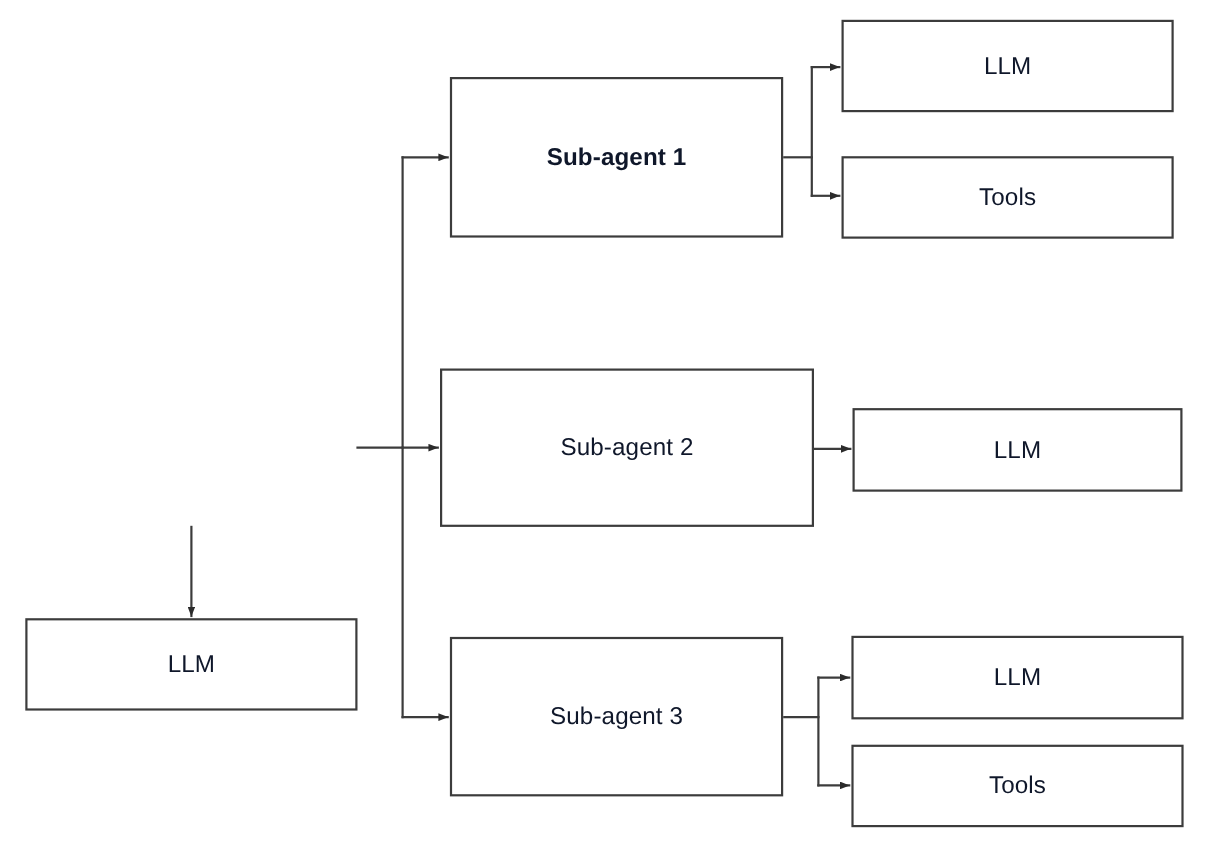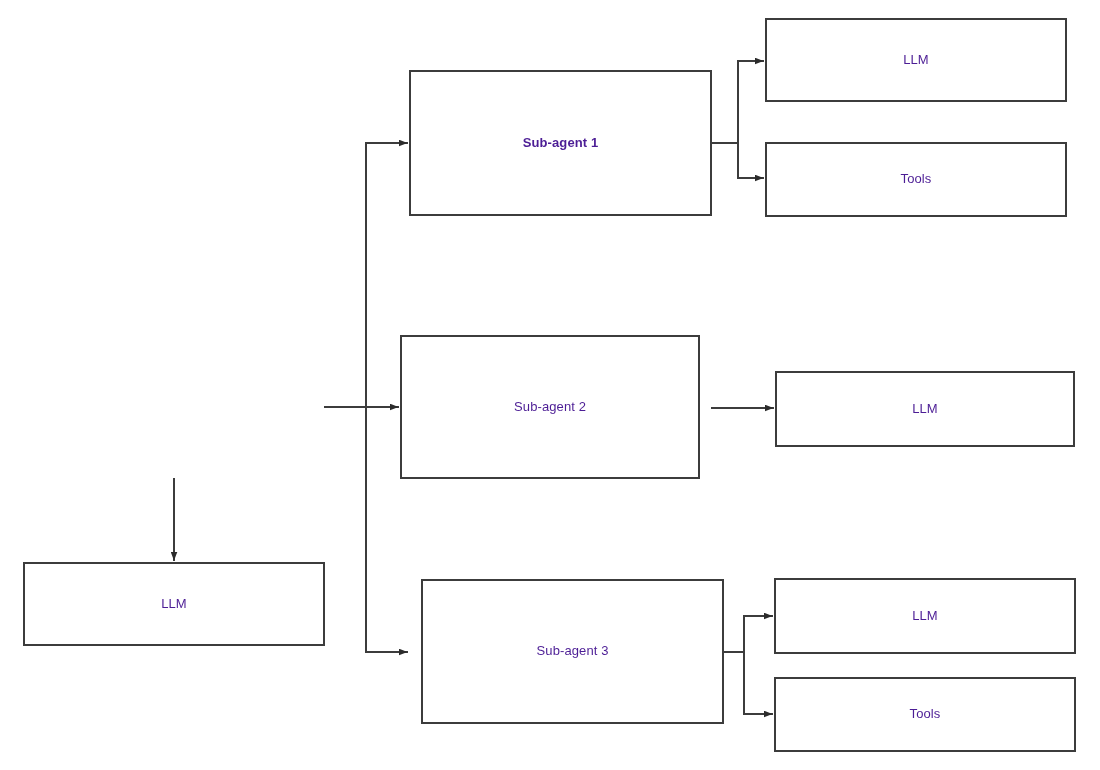--- a/index.html
+++ b/index.html
@@ -28,22 +28,22 @@
     position: absolute;
     box-sizing: border-box;
     border: 2px solid #3c3c3c;
     background: #ffffff;
     display: flex;
     align-items: center;
     justify-content: center;
   }
   .node-label {
     font-family: "Liberation Sans", sans-serif;
-    font-size: 13px;
-    color: #4c1d95;
+    font-size: 22px;
+    color: #0f172a;
     letter-spacing: 0.1px;
     line-height: 1.1;
     white-space: nowrap;
     user-select: none;
   }
 </style>
 </head>
 <body>
 
 <div id="diagram-root">
@@ -93,29 +93,29 @@
   </div>
 
   <div class="node-box" style="left:765px; top:18px; width:302px; height:84px;">
     <span class="node-label">LLM</span>
   </div>
 
   <div class="node-box" style="left:765px; top:142px; width:302px; height:75px;">
     <span class="node-label">Tools</span>
   </div>
 
-  <div class="node-box" style="left:400px; top:335px; width:300px; height:144px;">
+  <div class="node-box" style="left:400px; top:335px; width:340px; height:144px;">
     <span class="node-label">Sub-agent 2</span>
   </div>
 
   <div class="node-box" style="left:775px; top:371px; width:300px; height:76px;">
     <span class="node-label">LLM</span>
   </div>
 
-  <div class="node-box" style="left:409px; top:579px; width:303px; height:145px;margin-left:12px;">
+  <div class="node-box" style="left:409px; top:579px; width:303px; height:145px;">
     <span class="node-label">Sub-agent 3</span>
   </div>
 
   <div class="node-box" style="left:774px; top:578px; width:302px; height:76px;">
     <span class="node-label">LLM</span>
   </div>
 
   <div class="node-box" style="left:774px; top:677px; width:302px; height:75px;">
     <span class="node-label">Tools</span>
   </div>

